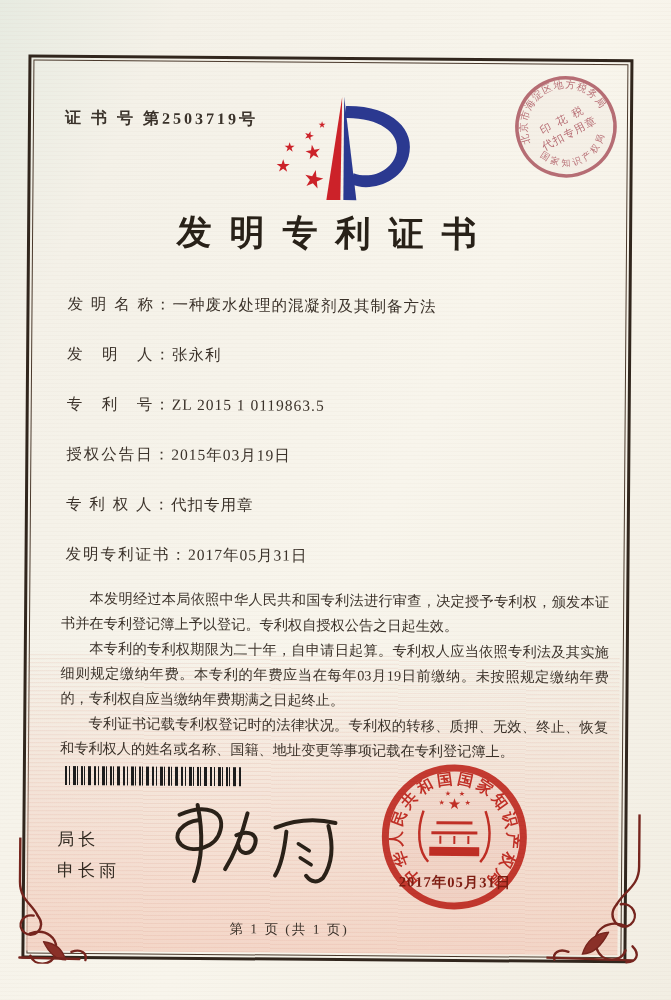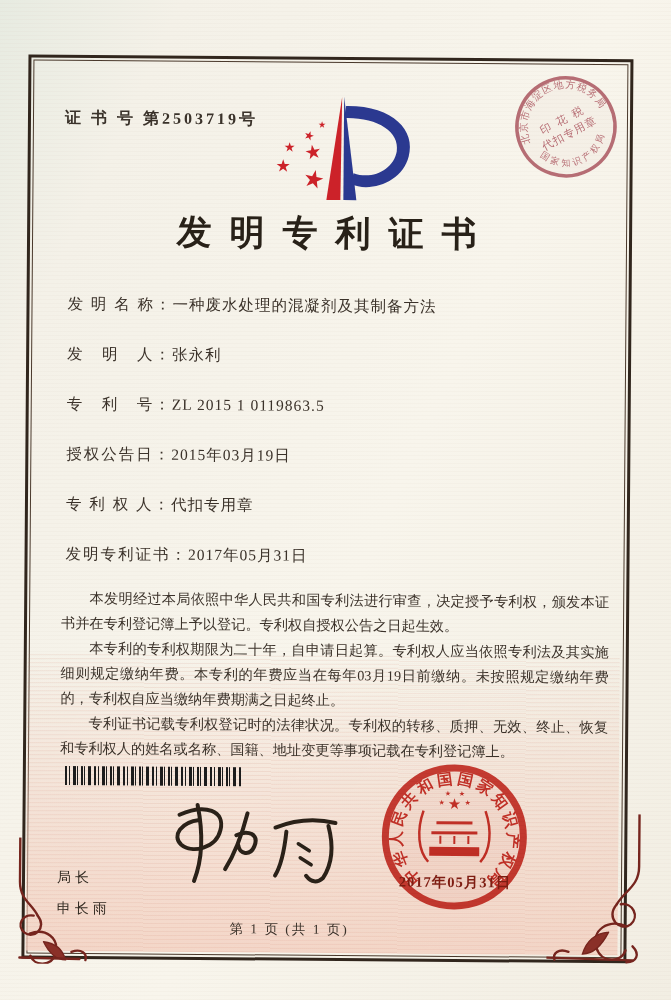--- a/index.html
+++ b/index.html
@@ -43,21 +43,21 @@
     position:absolute;left:67px;top:768px;width:178px;height:19px;
     background:repeating-linear-gradient(90deg,
       #1c1c1c 0 2px, rgba(0,0,0,0) 2px 4px,
       #1c1c1c 4px 5px, rgba(0,0,0,0) 5px 8px,
       #1c1c1c 8px 11px, rgba(0,0,0,0) 11px 12px,
       #1c1c1c 12px 13px, rgba(0,0,0,0) 13px 16px,
       #1c1c1c 16px 18px, rgba(0,0,0,0) 18px 19px,
       #1c1c1c 19px 20px, rgba(0,0,0,0) 20px 23px,
       #1c1c1c 23px 26px, rgba(0,0,0,0) 26px 29px);
   }
-  .director{position:absolute;left:60px;top:864px;color:#332b22;font-size:14px;letter-spacing:4px;line-height:31px;}
+  .director{position:absolute;left:60px;top:826px;color:#332b22;font-size:17px;letter-spacing:4px;line-height:31px;}
   .signature{position:absolute;left:138px;top:796px;width:230px;height:95px;}
   .seal{position:absolute;left:381px;top:760px;width:152px;height:152px;mix-blend-mode:multiply;}
   .seal-date{
     position:absolute;left:378px;top:872px;width:160px;text-align:center;
     color:#7e1d12;font-size:14.5px;font-weight:700;letter-spacing:1px;
   }
   .footer{position:absolute;left:25px;top:921px;width:599px;text-align:center;
     transform:translateX(-32px);font-size:13.5px;color:#3b322a;letter-spacing:2px;}
   .orn-bl{position:absolute;left:13px;top:840px;width:88px;height:126px;}
   .orn-br{position:absolute;left:550px;top:812px;width:114px;height:152px;}

